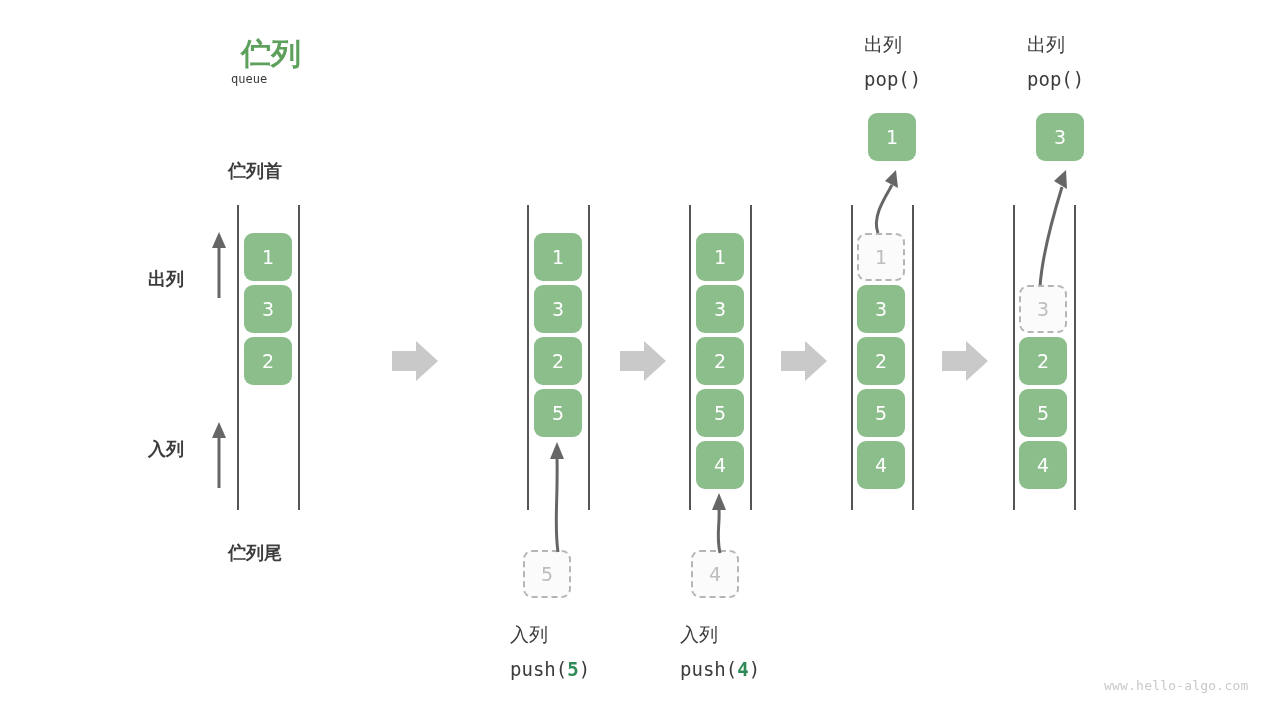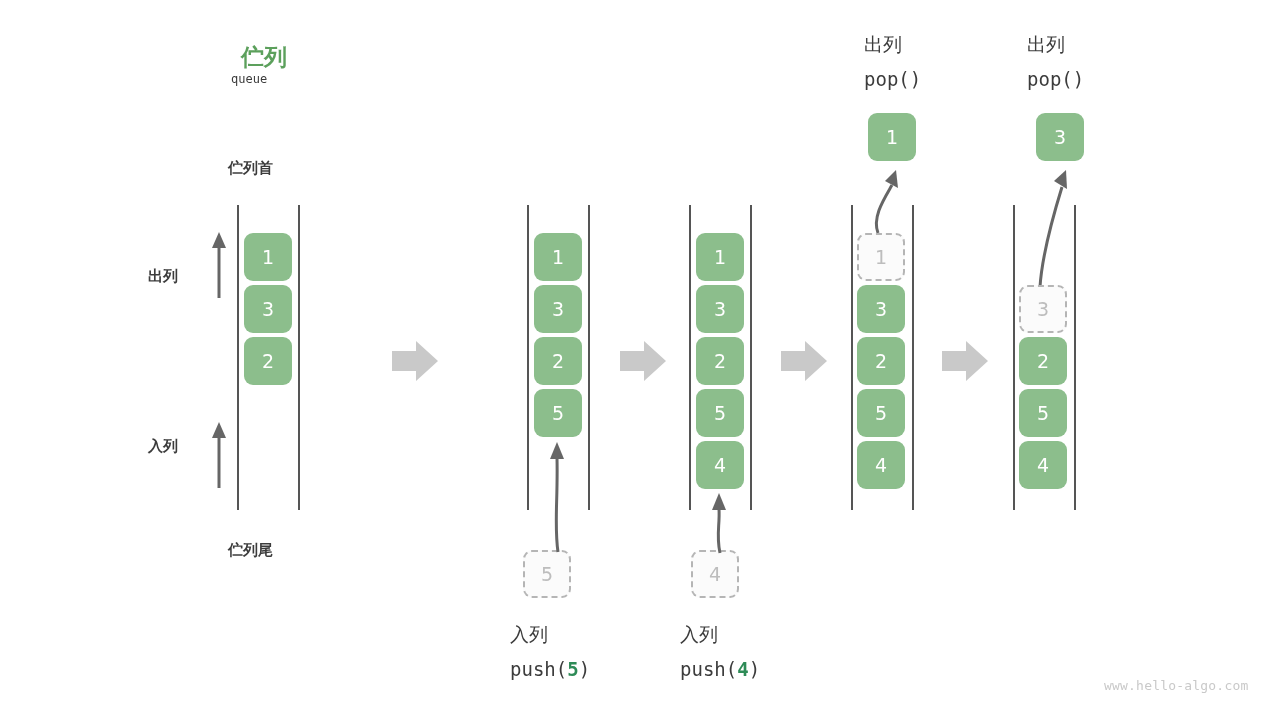--- a/index.html
+++ b/index.html
@@ -19,37 +19,36 @@
     position: absolute;
     left: 0; top: 0;
     width: 1280px;
     height: 720px;
   }
   
   .title-cn {
     position: absolute;
     font-family: "DejaVu Sans", "Liberation Sans", sans-serif;
     font-weight: bold;
-    font-size: 23px;
+    font-size: 30px;
     color: #5ca05c;
     white-space: nowrap;
-    margin-top: 8px;
   }
   .title-code {
     position: absolute;
     font-family: "DejaVu Sans Mono", "Liberation Mono", monospace;
     font-size: 12px;
     color: #3c3c3c;
     white-space: nowrap;
   }
   .label-bold {
     position: absolute;
     font-family: "DejaVu Sans", "Liberation Sans", sans-serif;
     font-weight: bold;
-    font-size: 15px;
+    font-size: 18px;
     color: #3c3c3c;
     white-space: nowrap;
   }
   .op-cn {
     position: absolute;
     font-family: "DejaVu Sans", "Liberation Sans", sans-serif;
     font-size: 19px;
     color: #3c3c3c;
     white-space: nowrap;
   }

